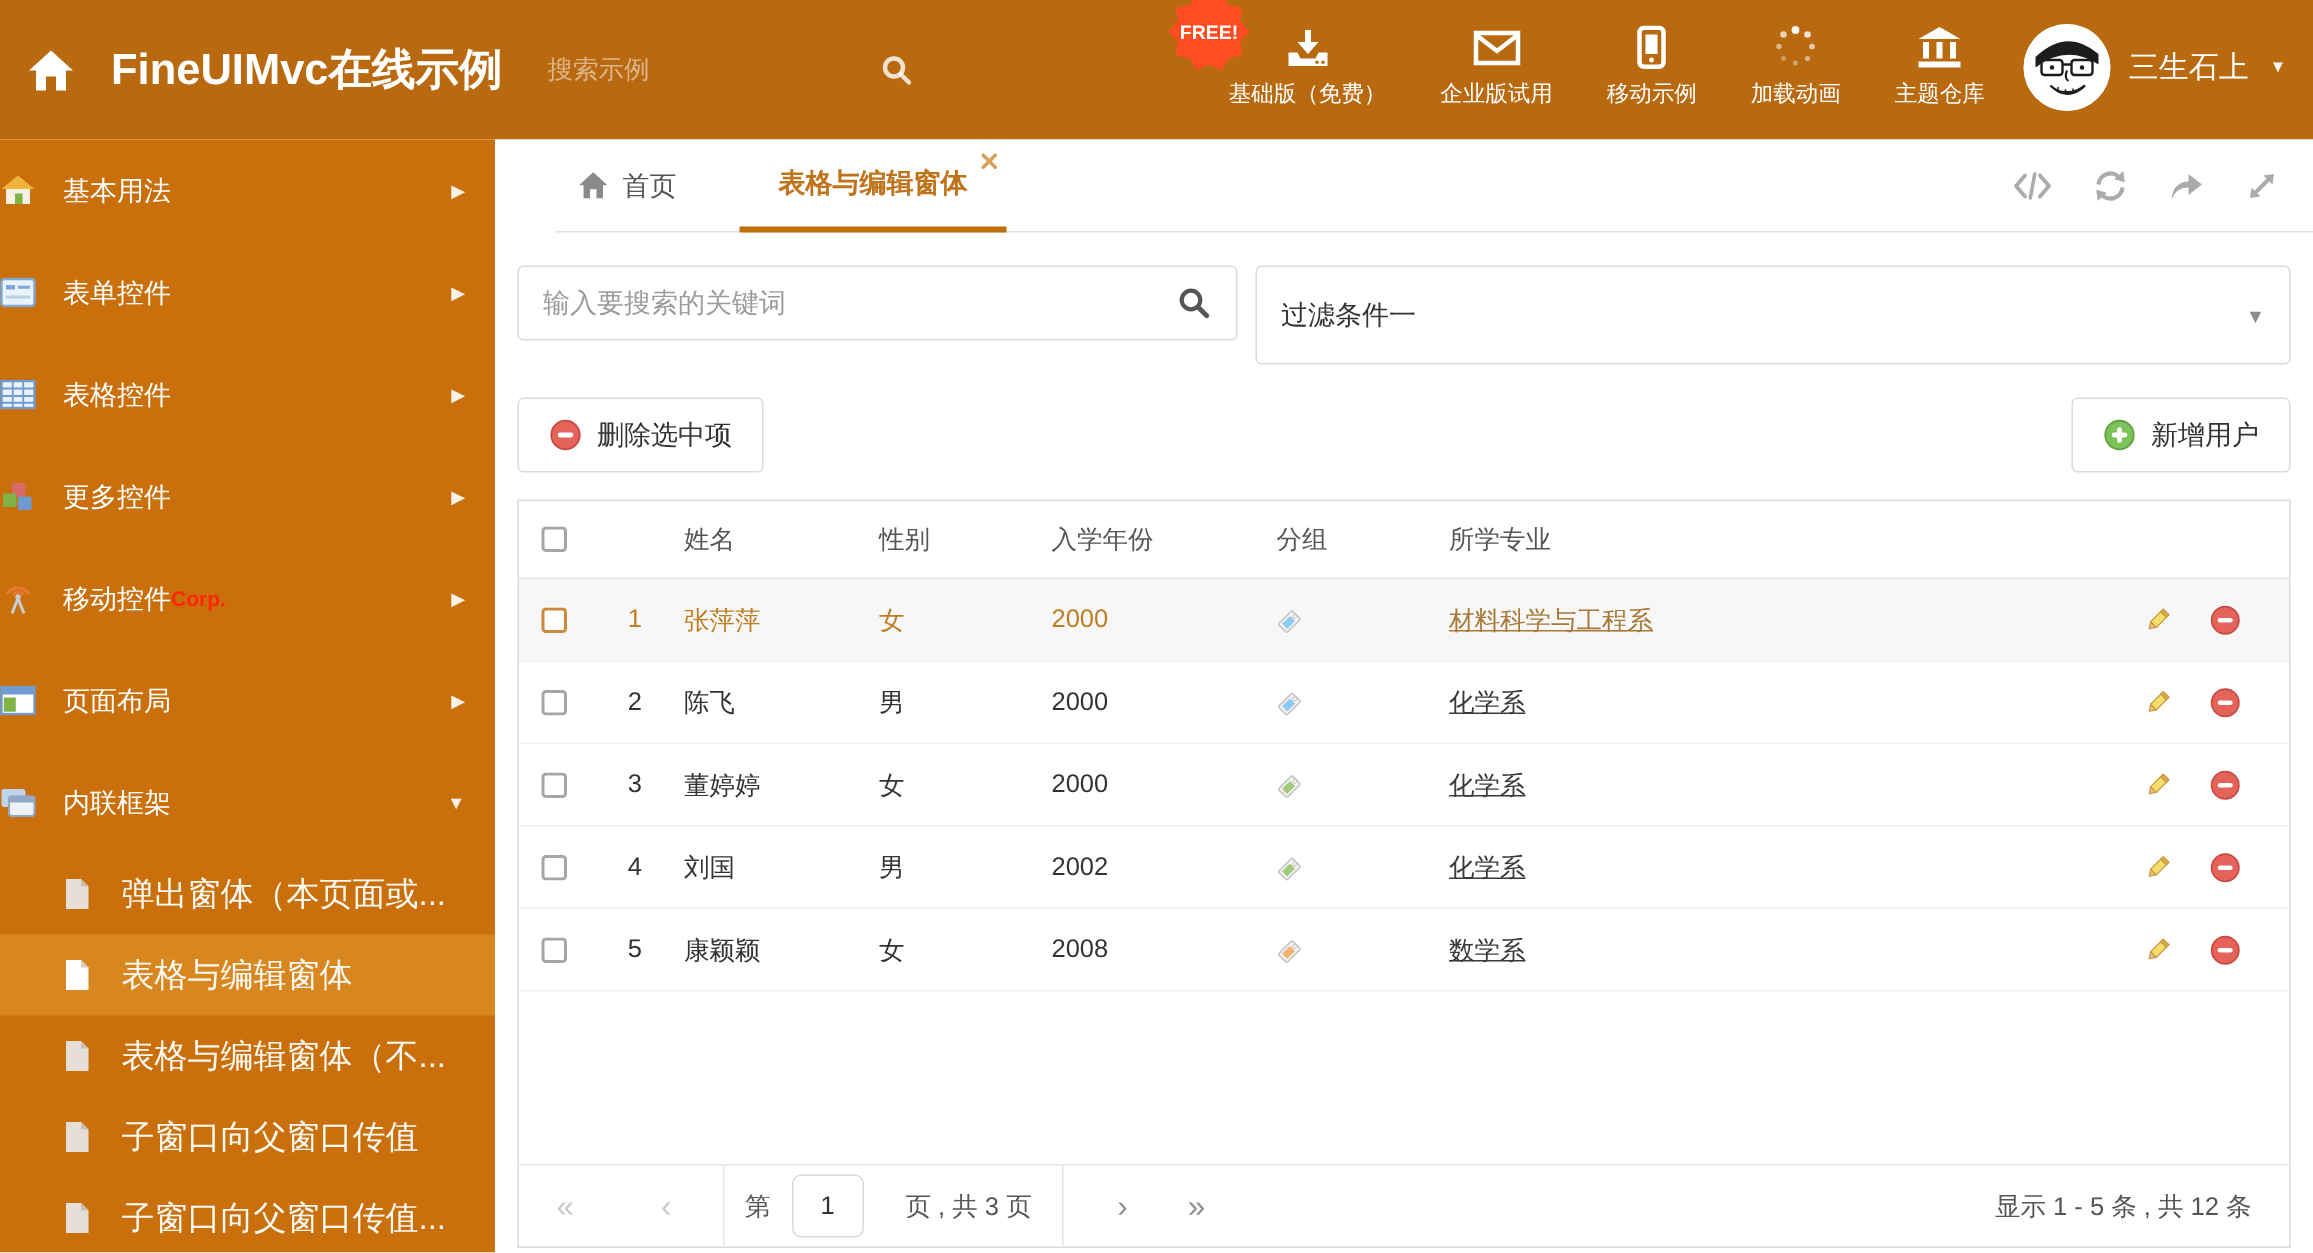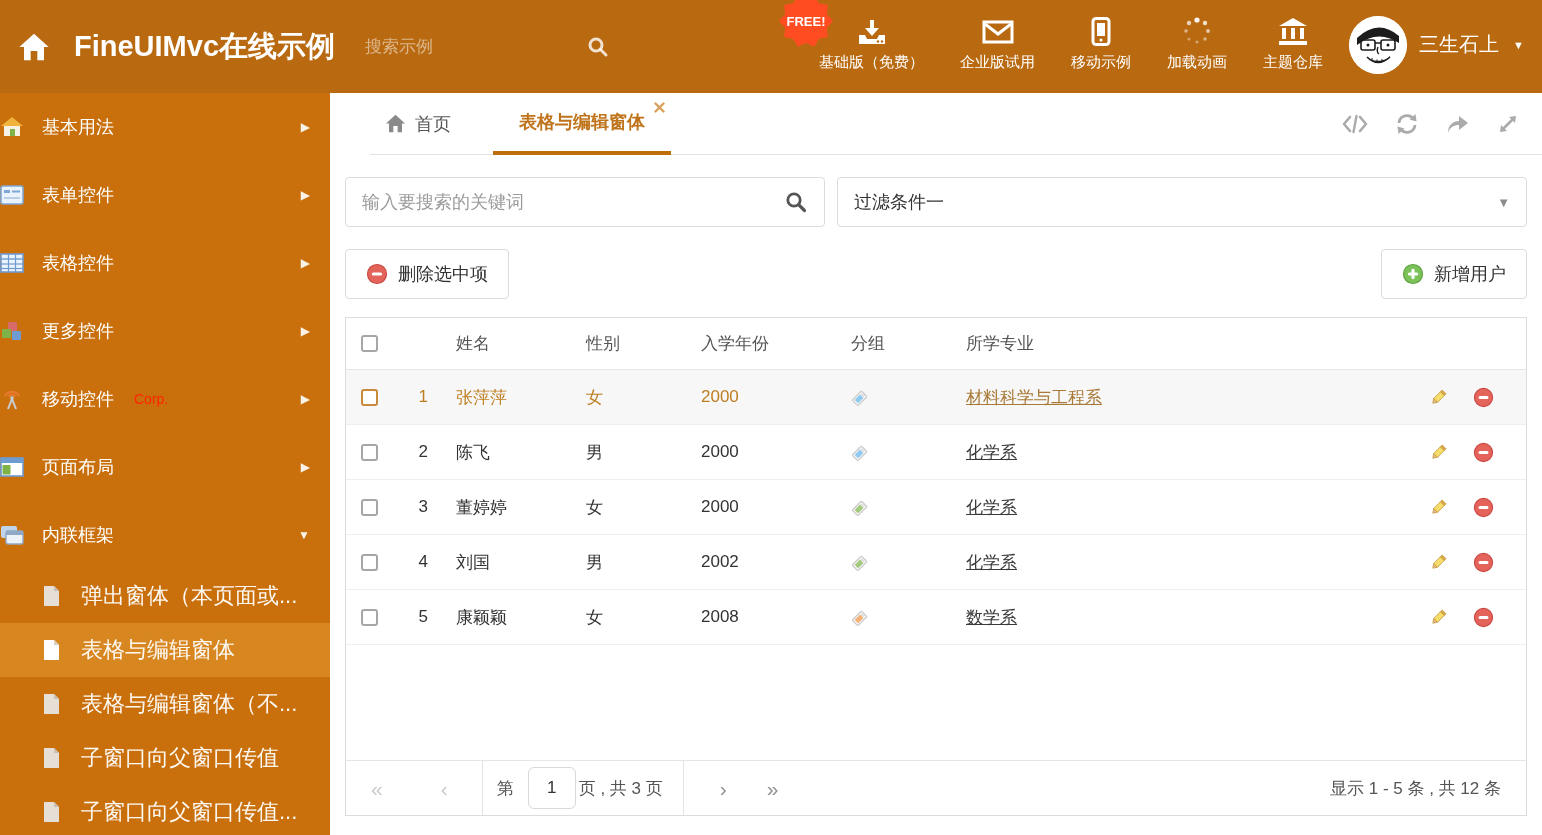--- a/index.html
+++ b/index.html
@@ -24,21 +24,21 @@
   .userbox { display:flex; align-items:center; gap:12px; margin-left:26px; padding-bottom:4px; }
   .avatar { width:58px; height:58px; border-radius:50%; background:#fff; overflow:hidden; flex:none; }
   .user-name { font-size:20px; color:#fff; white-space:nowrap; }
   .user-caret { font-size:11px; color:#fff; margin-left:2px; }
 
   
   .sidebar { position:absolute; top:93px; left:0; width:330px; height:742px;
     background:#C9700C; color:#fff; overflow:hidden; }
   .side-item { height:68px; display:flex; align-items:center; cursor:pointer; }
   .side-item .s-label { margin-left:18px; font-size:18px; color:#fff; }
-  .side-item .s-badge { margin-left:20px; font-size:14px; color:#FF2500; }
+  .side-item .s-badge { margin-left:0; font-size:14px; color:#FF2500;font-weight:bold; }
   .side-item .s-arrow { margin-left:auto; margin-right:20px; font-size:12px; color:rgba(255,255,255,.9); }
   .sub-item { height:54px; display:flex; align-items:center; padding-left:42px; cursor:pointer; }
   .sub-item .s-label { margin-left:20px; font-size:22px; color:rgba(255,255,255,.95); }
   .sub-item.active { background:#D8861F; }
 
   
   .main { position:absolute; top:93px; left:330px; width:1212px; height:742px; background:#fff; }
 
   .tabbar { height:62px; border-bottom:1px solid #E2E2E2; display:flex; align-items:center; padding:0 15px;margin-left:40px; }
   .tab-home { display:flex; align-items:center; gap:9px; color:#555; font-size:18px; cursor:pointer; }
@@ -47,21 +47,21 @@
     border-bottom:4px solid #BF6E0A; cursor:pointer; }
   .tab-close { position:absolute; right:6px; top:9px; cursor:pointer; }
   .tab-tools { margin-left:auto; display:flex; align-items:center; gap:27px; padding-right:8px; }
   .tool-ic { cursor:pointer; display:flex; align-items:center; }
 
   .filters { display:flex; gap:12px; margin:22px 15px 0; }
   .search-box { width:480px; height:50px; border:1px solid #DCDCDC; border-radius:4px;
     display:flex; align-items:center; padding:0 16px; }
   .search-box input { flex:1; border:none; outline:none; font-size:18px; color:#333; font-family:inherit; }
   .search-box input::placeholder { color:#9B9B9B; }
-  .select-box { flex:1; height:50px; border:1px solid #DCDCDC; border-radius:4px;
+  .select-box { flex:1; height:66px; border:1px solid #DCDCDC; border-radius:4px;
     display:flex; align-items:center; padding:0 16px; cursor:pointer; }
   .select-value { font-size:18px; color:#333; }
   .select-caret { margin-left:auto; font-size:13px; color:#8C8C8C; }
 
   .grid-toolbar { display:flex; margin:22px 15px 0; }
   .btn { height:50px; background:#fff; border:1px solid #DCDCDC; border-radius:4px;
     display:flex; align-items:center; gap:10px; padding:0 20px; font-size:18px; color:#333; cursor:pointer; }
   .btn-add { margin-left:auto; }
 
   .grid { margin:18px 15px 0; height:499px; border:1px solid #DCDCDC;
@@ -86,21 +86,21 @@
   .pager { height:55px; border-top:1px solid #E6E6E6; display:flex; align-items:center;
     padding:0 25px; font-size:17px; color:#555; }
   .pg-arrow { font-size:21px; cursor:pointer; line-height:1; }
   .pg-dis { color:#C9C9C9; }
   .pg-en { color:#8F8F8F; }
   .pg-first { margin-right:58px; } .pg-prev { margin-right:34px; }
   .pg-div { width:1px; height:54px; background:#E3E3E3; }
   .pg-label { margin:0 14px; }
   .pager input { width:48px; height:42px; border:1px solid #D9D9D9; border-radius:6px;
     text-align:center; font-size:17px; color:#333; outline:none; font-family:inherit; }
-  .pg-suffix { margin:0 20px 0 3px;text-align:center; }
+  .pg-suffix { margin:0 20px 0 28px;text-align:center; }
   .pg-next { margin:0 40px 0 36px; }
   .pg-summary { margin-left:auto; color:#555; }
   svg { display:block; }
 </style>
 </head>
 <body>
 
 <header class="topbar">
   <div class="brand">
     <span>

